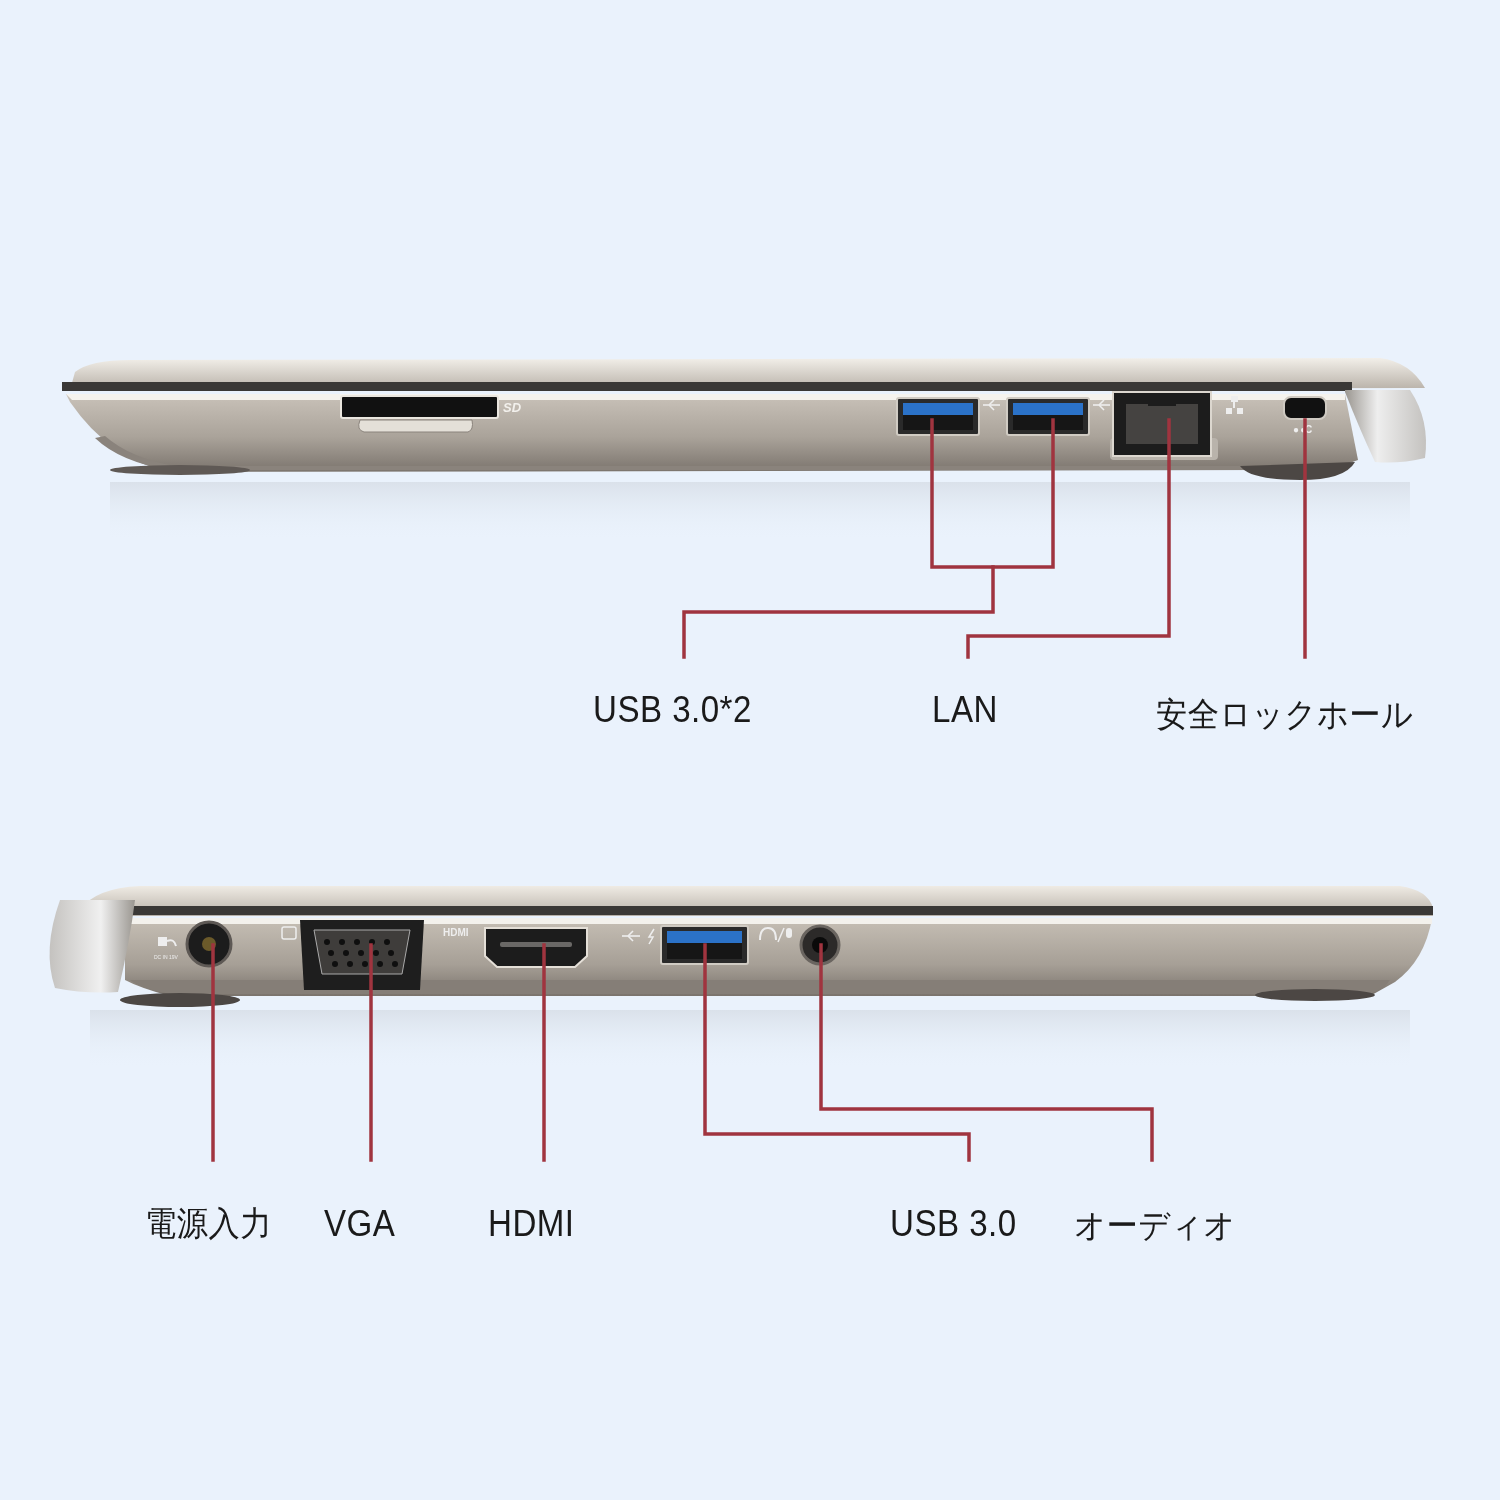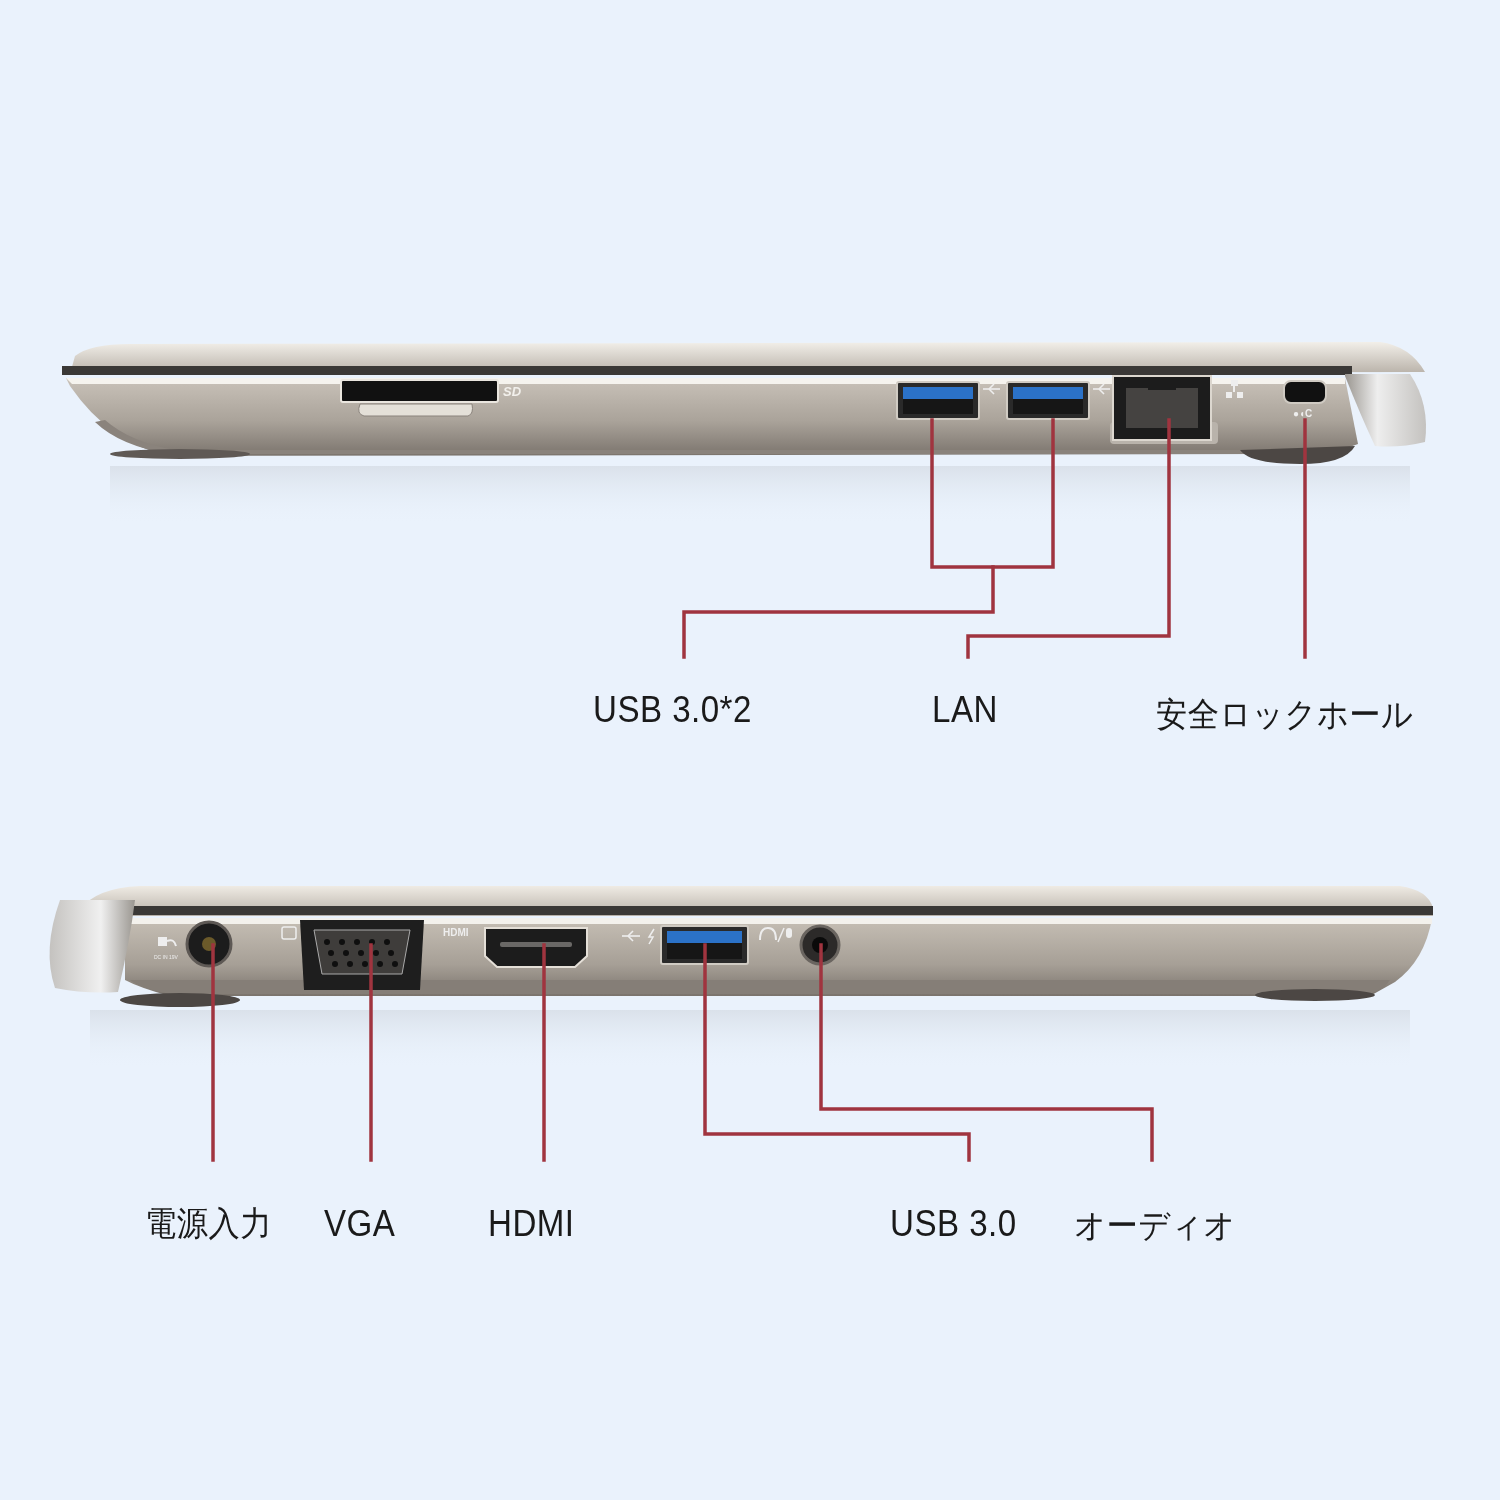--- a/index.html
+++ b/index.html
@@ -5,21 +5,21 @@
   html, body { margin:0; padding:0; }
   body { width:1500px; height:1500px; background:#eaf2fc; position:relative; overflow:hidden; font-family:"Liberation Sans","DejaVu Sans",sans-serif; }
   .laptop { position:absolute; }
   .lbl { position:absolute; font-size:36px; color:#1a1a1a; white-space:nowrap; transform:scaleX(0.92); transform-origin:left top; letter-spacing:0.5px; }
   .lbl.jp { font-family:"DejaVu Sans",sans-serif; font-size:34px; }
   svg { position:absolute; left:0; top:0; }
 </style>
 </head>
 <body>
 
-<div class="laptop" style="left:0;top:324px;width:1500px;height:200px;">
+<div class="laptop" style="left:0;top:340px;width:1500px;height:200px;">
   <svg width="1500" height="200" viewBox="0 0 1500 200">
     <defs>
       <linearGradient id="lidT" x1="0" y1="0" x2="0" y2="1">
         <stop offset="0" stop-color="#f2efe9"></stop>
           <stop offset="1" stop-color="#b8b1a8"></stop>
       </linearGradient>
       <linearGradient id="baseT" x1="0" y1="0" x2="0" y2="1">
         <stop offset="0" stop-color="#c9c2b9"></stop>
           <stop offset="0.55" stop-color="#aaa39a"></stop>
           <stop offset="1" stop-color="#7b746d"></stop>

